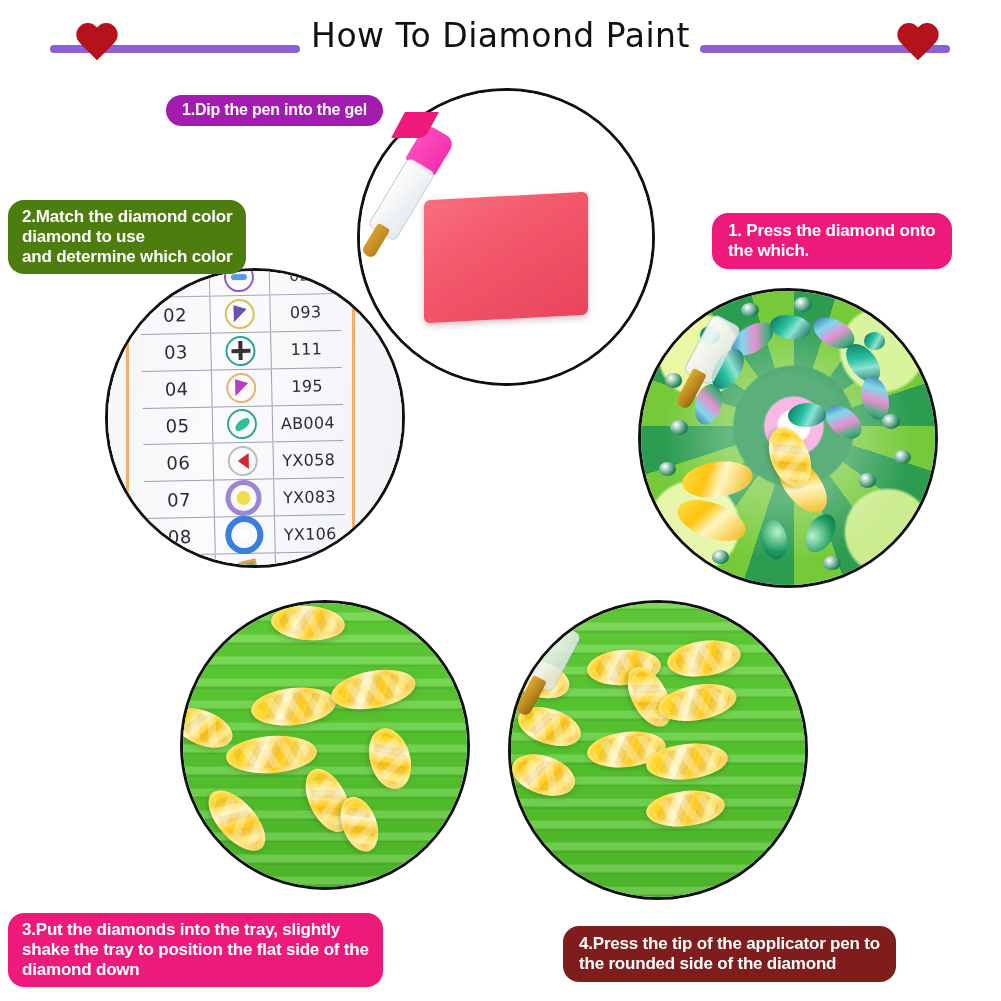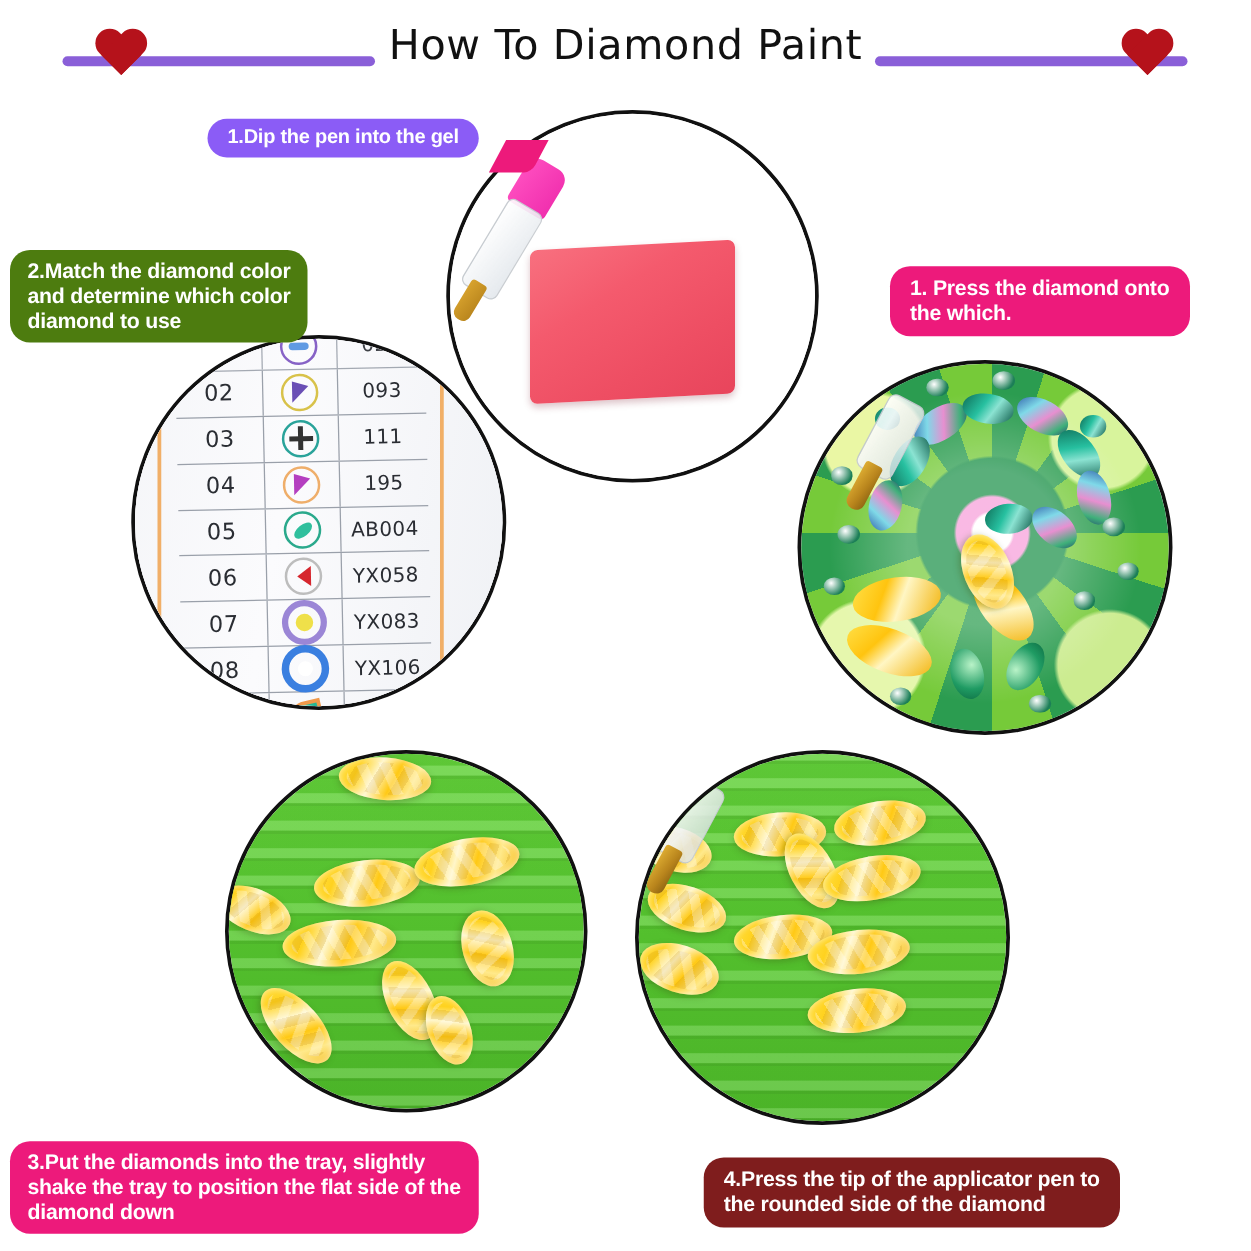--- a/index.html
+++ b/index.html
@@ -159,41 +159,41 @@
 <div id="stage">
 
   <div class="header">
     <div class="rule left" style="background: rgb(138, 95, 216);"></div>
     <div class="rule right" style="background: rgb(138, 95, 216);"></div>
     <div class="heart l"></div>
     <div class="heart r"></div>
     <div class="title" style="color: rgb(17, 17, 17);">How To Diamond Paint</div>
   </div>
 
-  <div class="label" id="lbl1" style="background: #8b5cf6; left: 166px; top: 95px; padding: 6px 16px; font-size: 16px;">
+  <div class="label" id="lbl1" style="background: #a21caf; left: 166px; top: 95px; padding: 6px 16px; font-size: 16px;">
     <span>1.Dip the pen into the gel</span>
   </div>
   <div class="tail" id="tail1" style="border-color: transparent; left: 398px; top: 112px; border-left-width: 0px; border-left-style: solid; border-top-width: 0px; border-top-style: solid; width: 34px; height: 26px; background: rgb(237, 26, 123); transform: skewX(-28deg); border-radius: 0px 0px 6px;"></div>
 
   <div class="circle" id="c1" style="border-color: rgb(17, 17, 17); left: 357px; top: 88px; width: 298px; height: 298px;">
     <div class="cinner">
       <div class="gel-bg"></div>
       <div class="gel-square"></div>
       <div class="pen" id="pen1" style="left: 22%; top: 14%; width: 34px; height: 150px; transform: rotate(31deg);">
         <div class="cap" style="background: linear-gradient(100deg, rgb(255, 79, 192), rgb(240, 47, 174));"></div>
         <div class="barrel"></div>
         <div class="tip"></div>
       </div>
     </div>
   </div>
 
   <div class="label" id="lbl2" style="background: #4d7c0f; left: 8px; top: 200px; padding: 7px 14px; font-size: 17px;">
     <span>2.Match the diamond color</span>
+    <span>diamond to use</span>
     <span>and determine which color</span>
-    <span>diamond to use</span>
   </div>
 
   <div class="circle" id="c2" style="border-color: rgb(17, 17, 17); left: 105px; top: 268px; width: 300px; height: 300px;">
     <div class="cinner">
       <div class="chart-photo">
         <div class="chart-paper"></div>
         <div class="chart-edge" style="left:6%"></div>
         <div class="chart-edge" style="left:83%"></div>
         <div class="chart-table" id="legend-table">
             <div class="crow" style="opacity: 0.9;">

